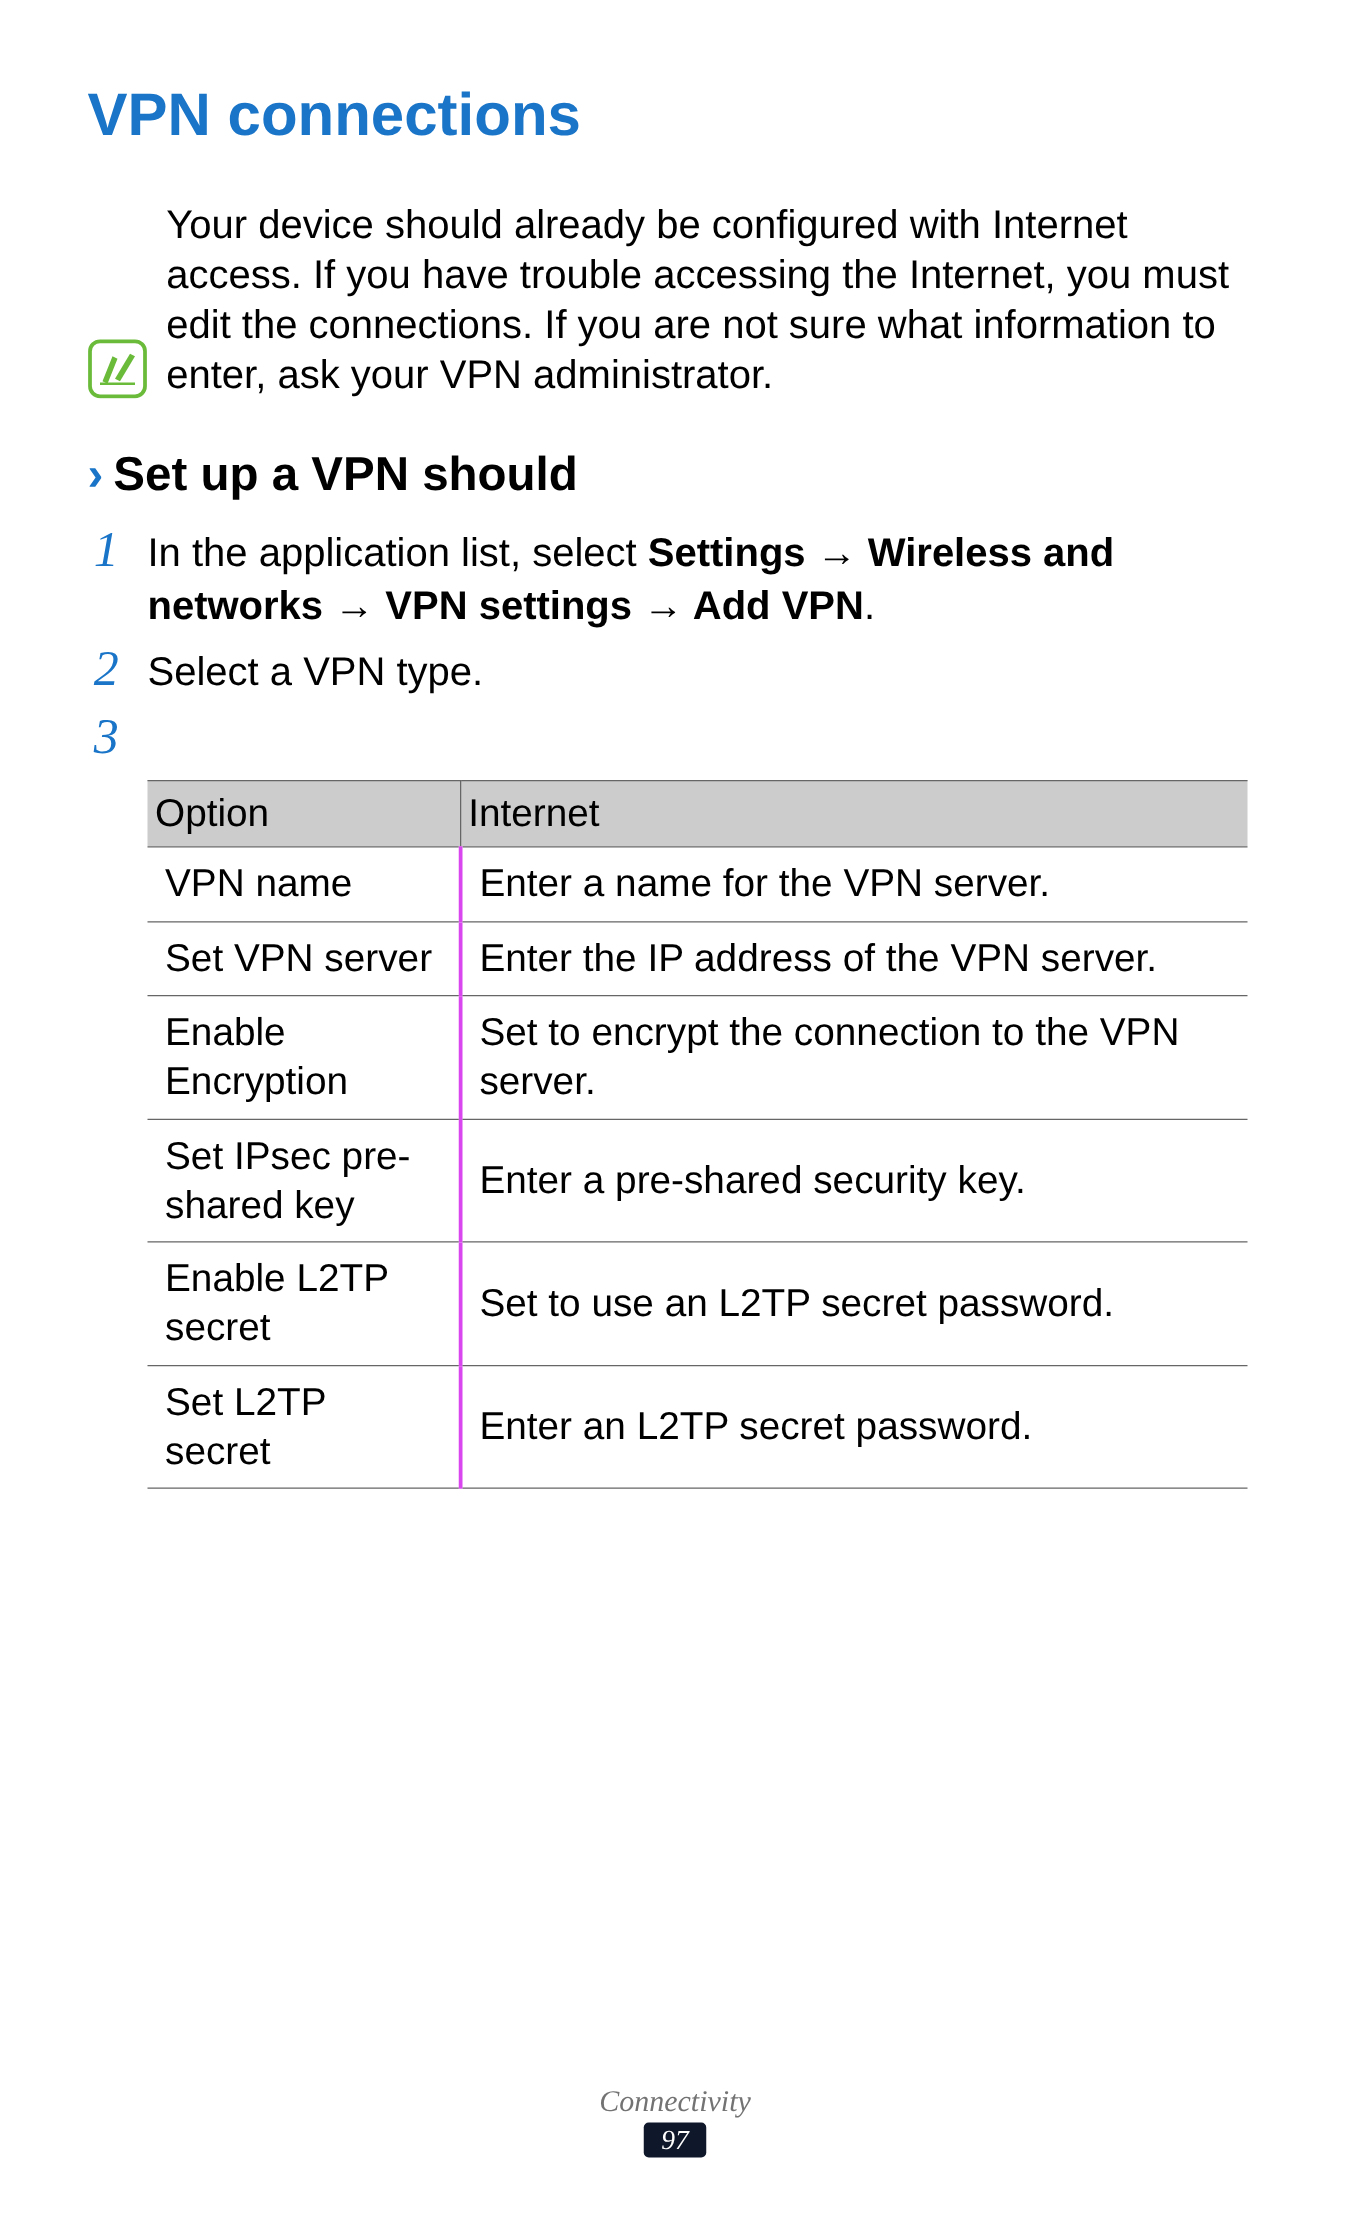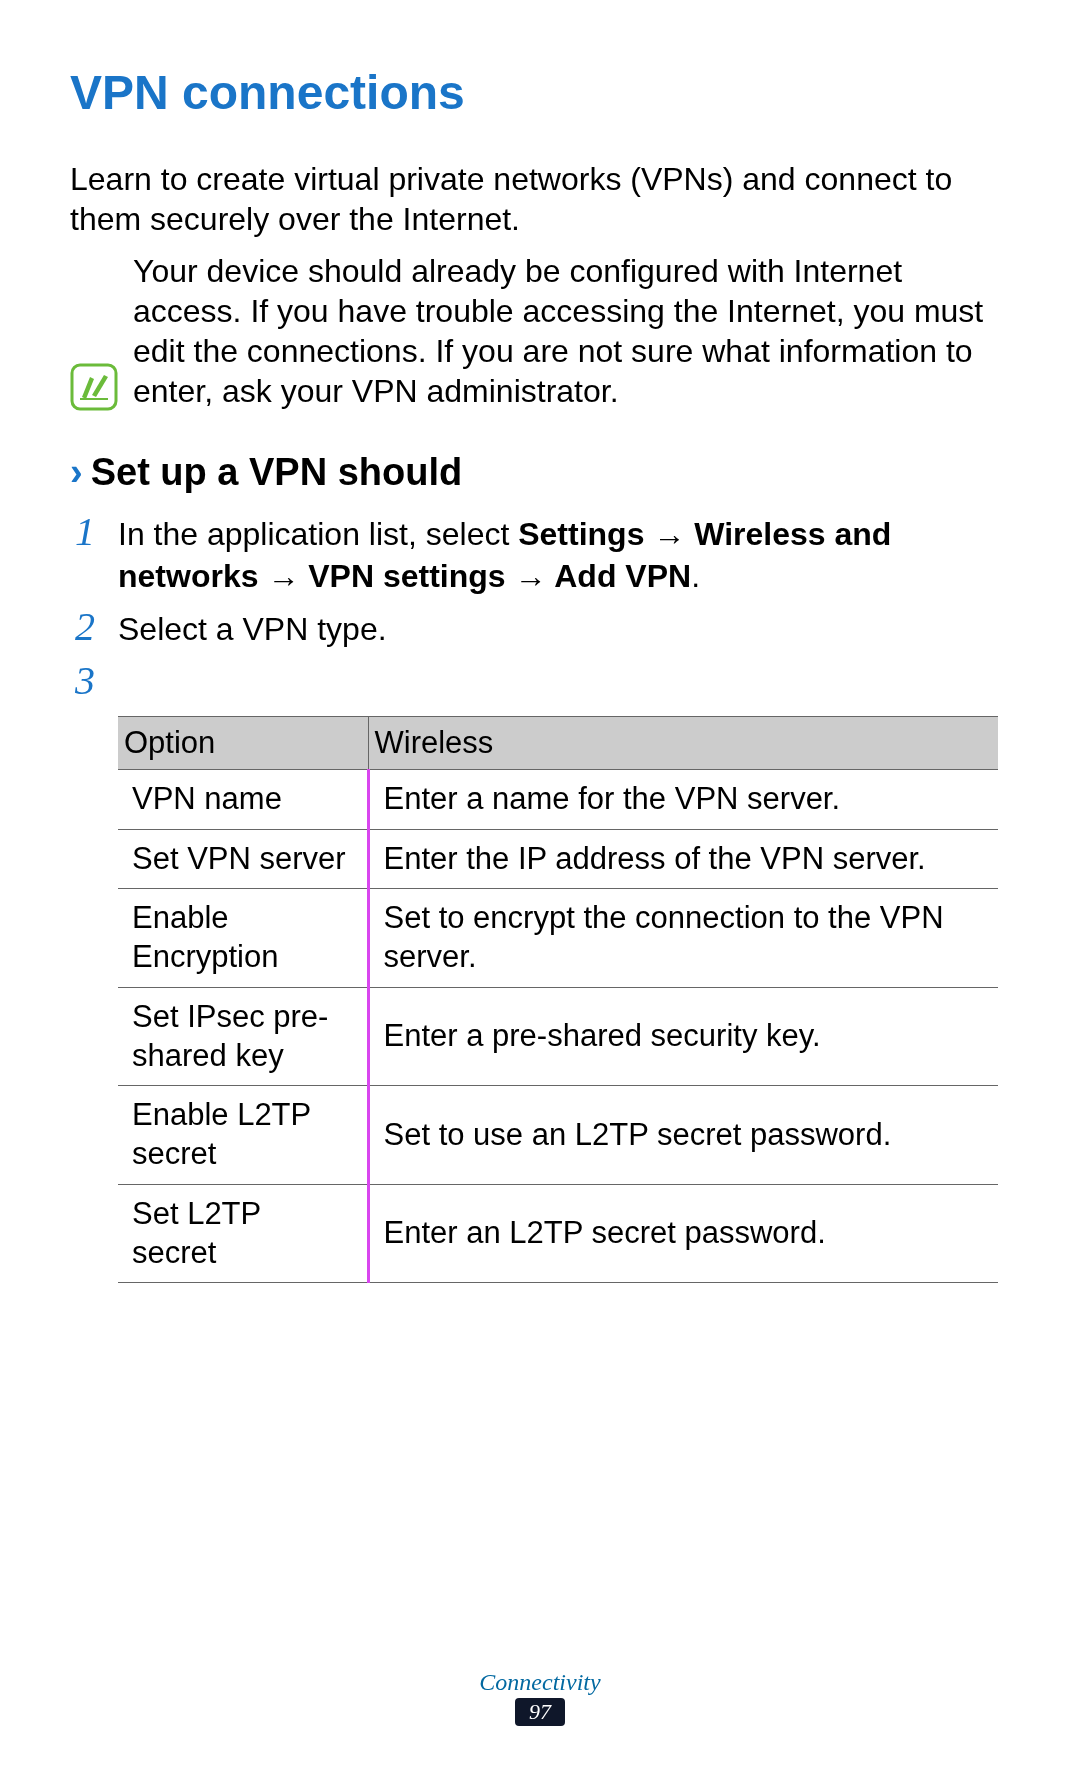--- a/index.html
+++ b/index.html
@@ -128,21 +128,21 @@
       border-right: none;
     }
     .footer {
       position: absolute;
       bottom: 45px;
       left: 0;
       width: 100%;
       text-align: center;
     }
     .footer-label {
-      color: #0369a1;
+      color: #737373;
       font-style: italic;
       font-size: 24px;
       font-family: Georgia, serif;
     }
     .page-num-badge {
       display: inline-block;
       background: #0f172a;
       color: #fff;
       font-size: 22px;
       font-style: italic;
@@ -151,21 +151,20 @@
       border-radius: 4px;
       margin-top: 2px;
     }
   </style>
 </head>
 <body>
 
 <div class="page">
   <h1 class="main-heading">VPN connections</h1>
 
-  <p class="intro-text">Learn to create virtual private networks (VPNs) and connect to them securely over the Internet.</p>
 
   <div class="note-block">
     <div class="note-icon">
       <svg viewBox="0 0 48 48">
         <rect x="2" y="2" width="44" height="44" rx="8" fill="#ffffff" stroke="#6bbb3a" stroke-width="3"></rect>
         <path d="M 12 34 L 20 14 L 24 16 L 16 36 Z" fill="#6bbb3a"></path>
         <path d="M 22 32 L 34 12 L 38 14 L 26 34 Z" fill="#6bbb3a"></path>
         <path d="M 10 36 L 38 36" stroke="#6bbb3a" stroke-width="2"></path>
       </svg>
     </div>
@@ -190,21 +189,21 @@
   </div>
 
   <div class="step">
     <div class="step-number">3</div>
   </div>
 
   <table class="options-table">
     <thead>
       <tr>
         <th>Option</th>
-        <th>Wireless</th>
+        <th>Internet</th>
       </tr>
     </thead>
     <tbody>
       <tr>
         <td>VPN name</td>
         <td>Enter a name for the VPN server.</td>
       </tr>
       <tr>
         <td>Set VPN server</td>
         <td>Enter the IP address of the VPN server.</td>

